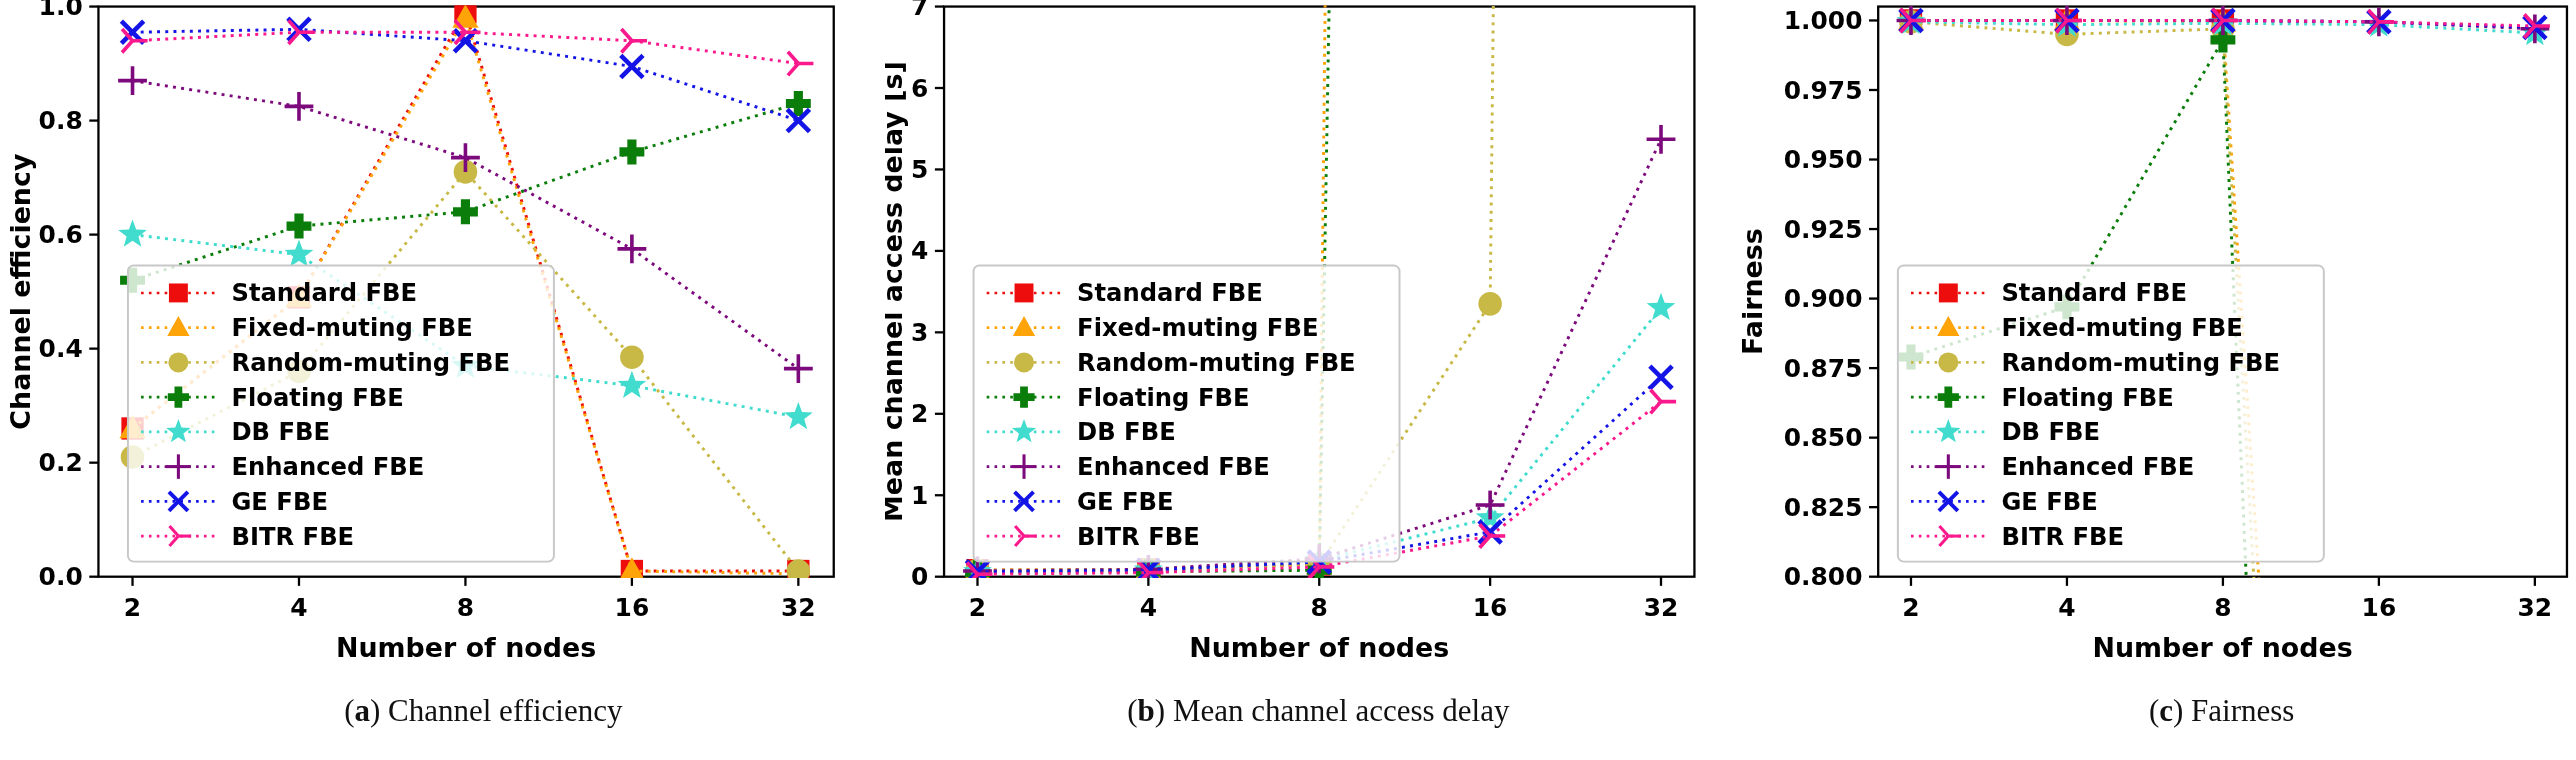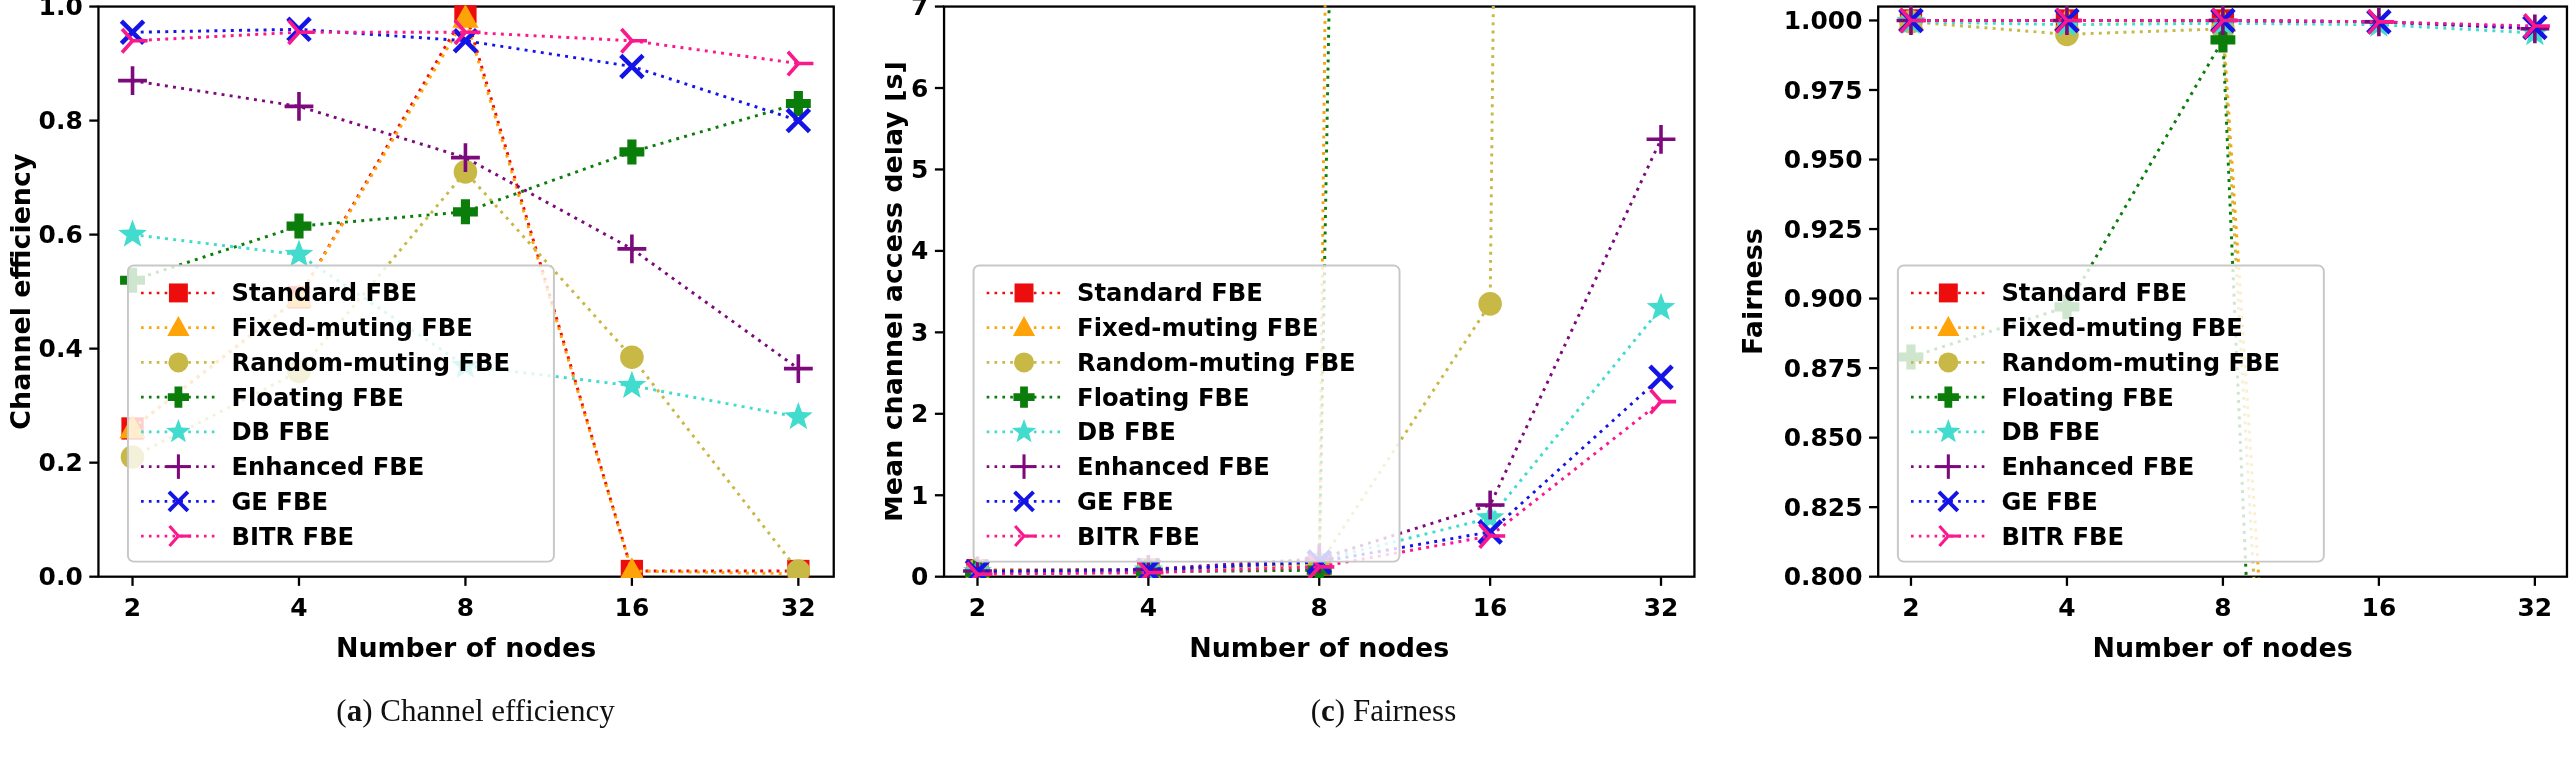--- a/index.html
+++ b/index.html
@@ -775,16 +775,17 @@
               <line x1="0" y1="0" x2="-16" y2="18" stroke="#fa198c" stroke-width="5.5" stroke-linecap="butt"></line>
             </g>
             <text x="423" y="831" class="legend-label">BITR FBE</text>
           </g>
         </g>
       </svg>
   </div>
 </div>
 
 <div class="caption-row">
-  <div class="caption" style="width:885px;left:33px;"><span>(</span><b>a</b><span>)</span>&nbsp;<span>Channel efficiency</span></div>
+  <div class="caption" style="width:885px;left:41px;"><span>(</span><b>a</b><span>)</span>&nbsp;<span>Channel efficiency</span></div>
+  <div class="caption" style="width:839px;left:14.4px;"><span>(</span><b>b</b><span>)</span>&nbsp;<span>Mean channel access delay</span></div>
   <div class="caption" style="width:853px;left:72px;"><span>(</span><b>c</b><span>)</span>&nbsp;<span>Fairness</span></div>
 </div>
 
 
 </body></html>

